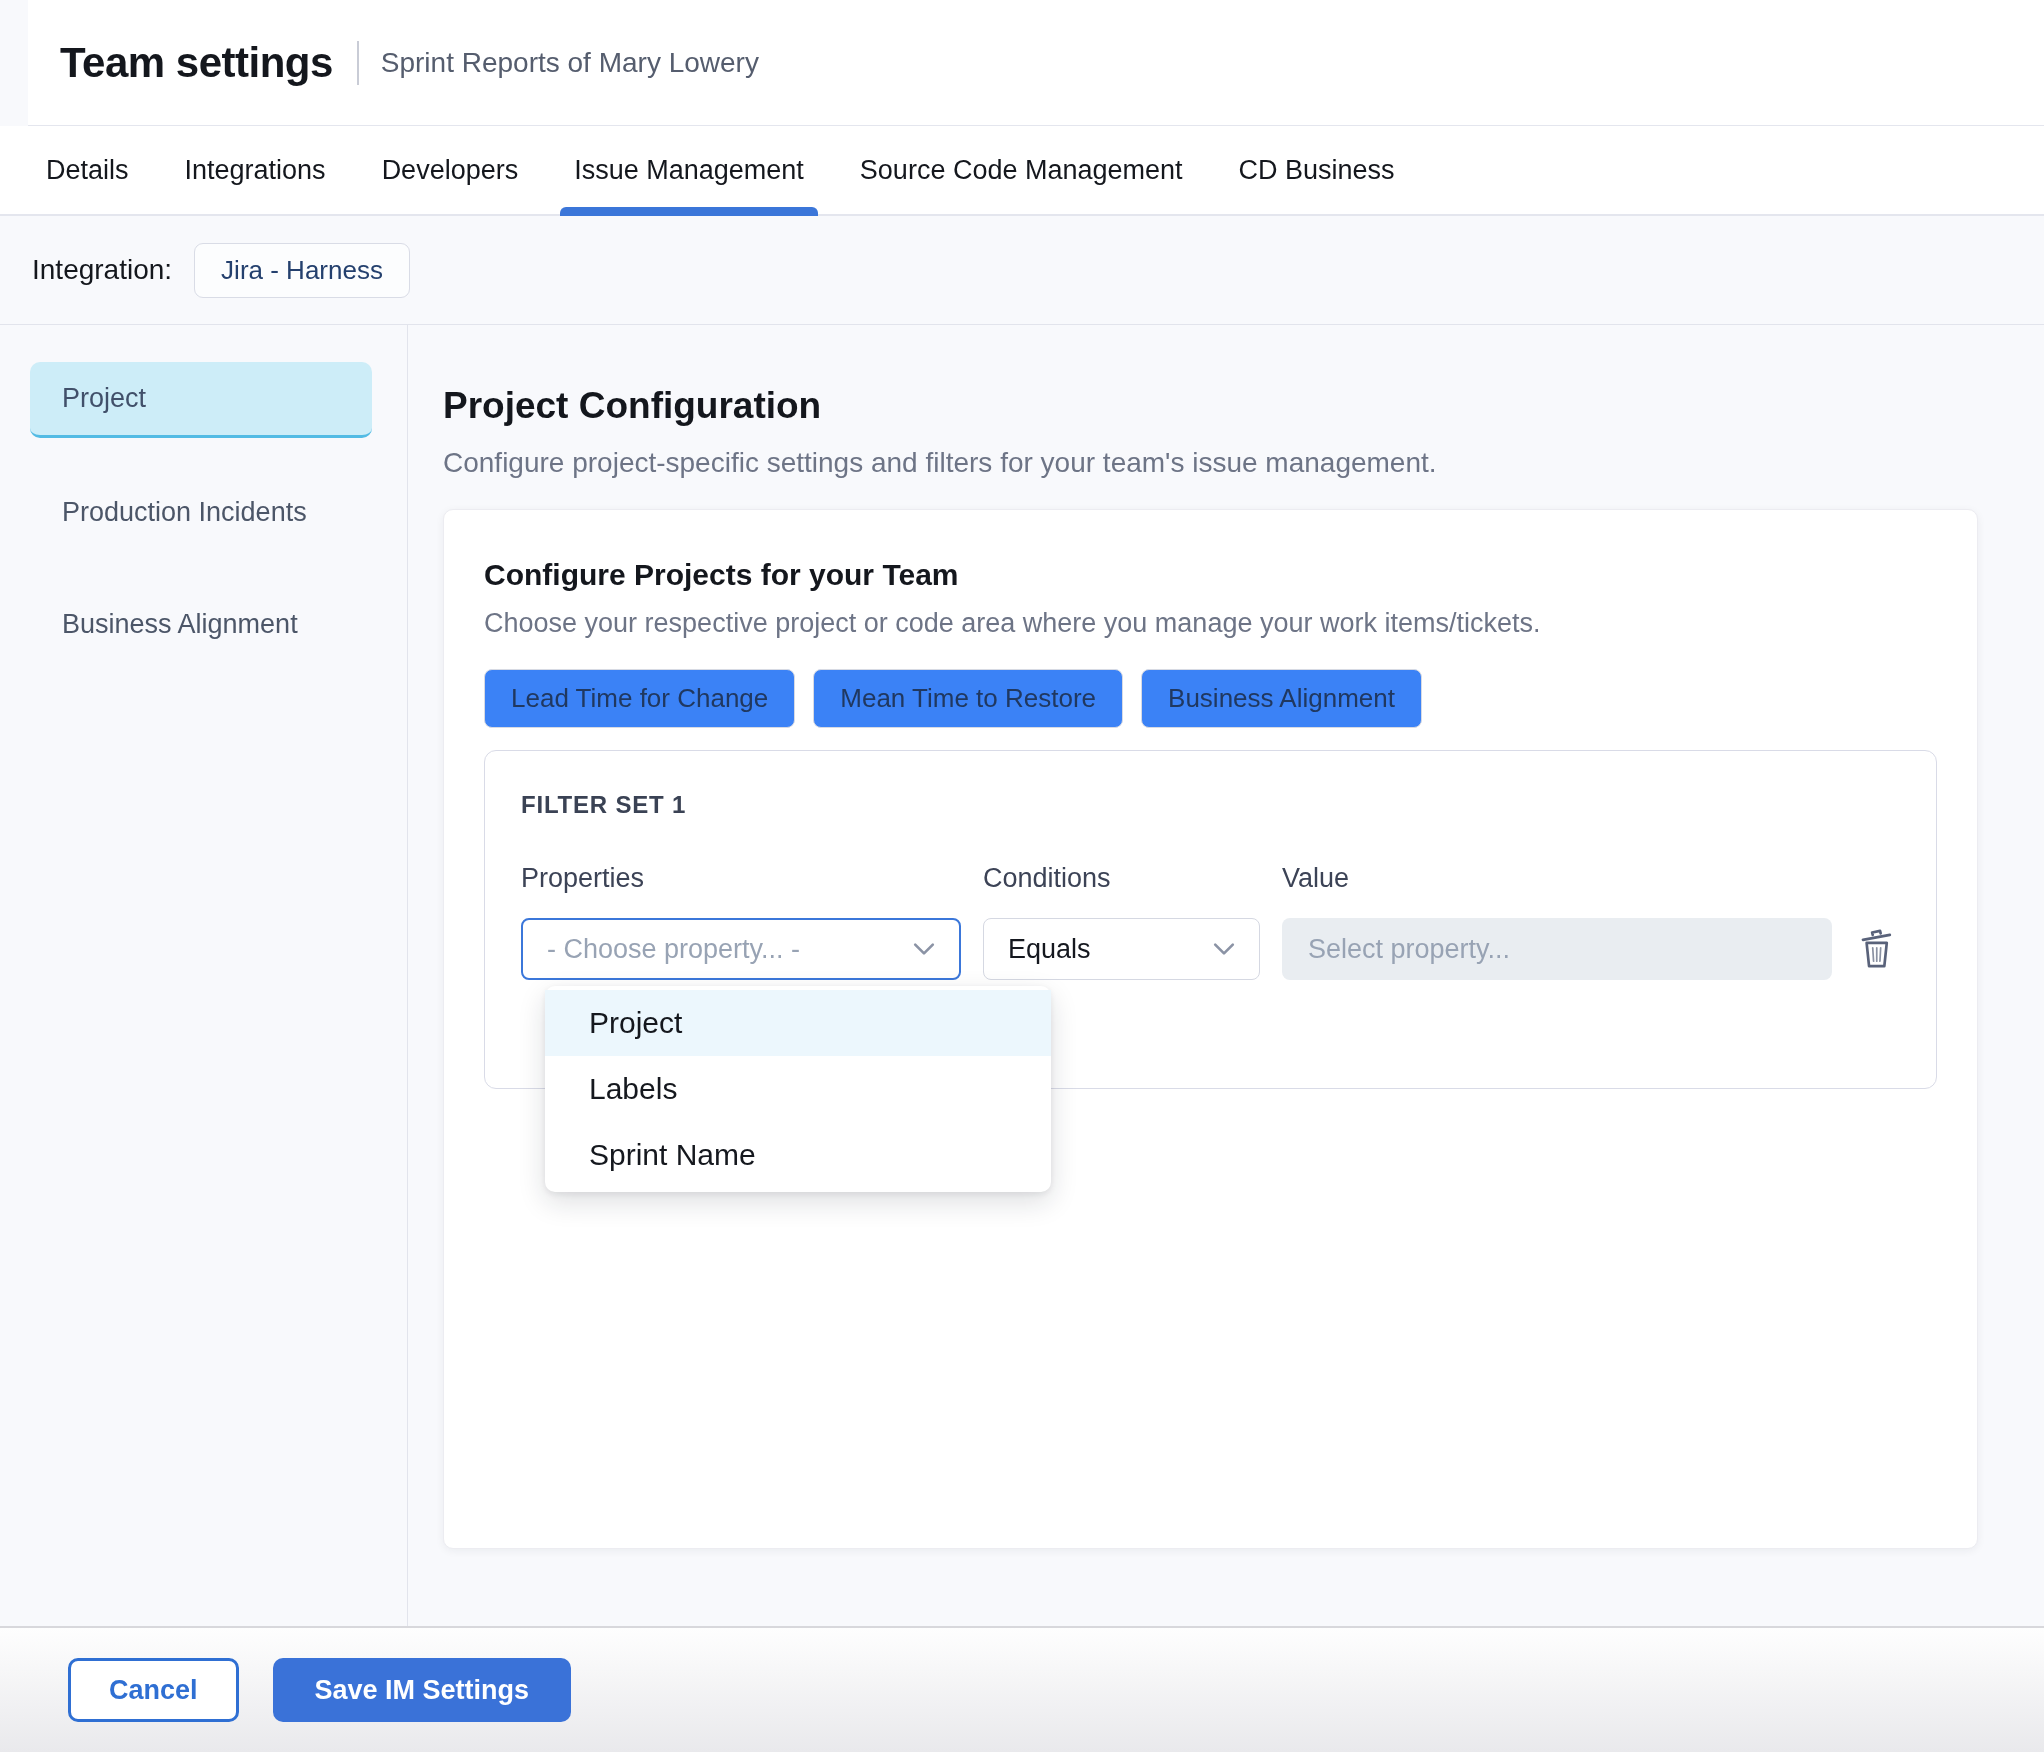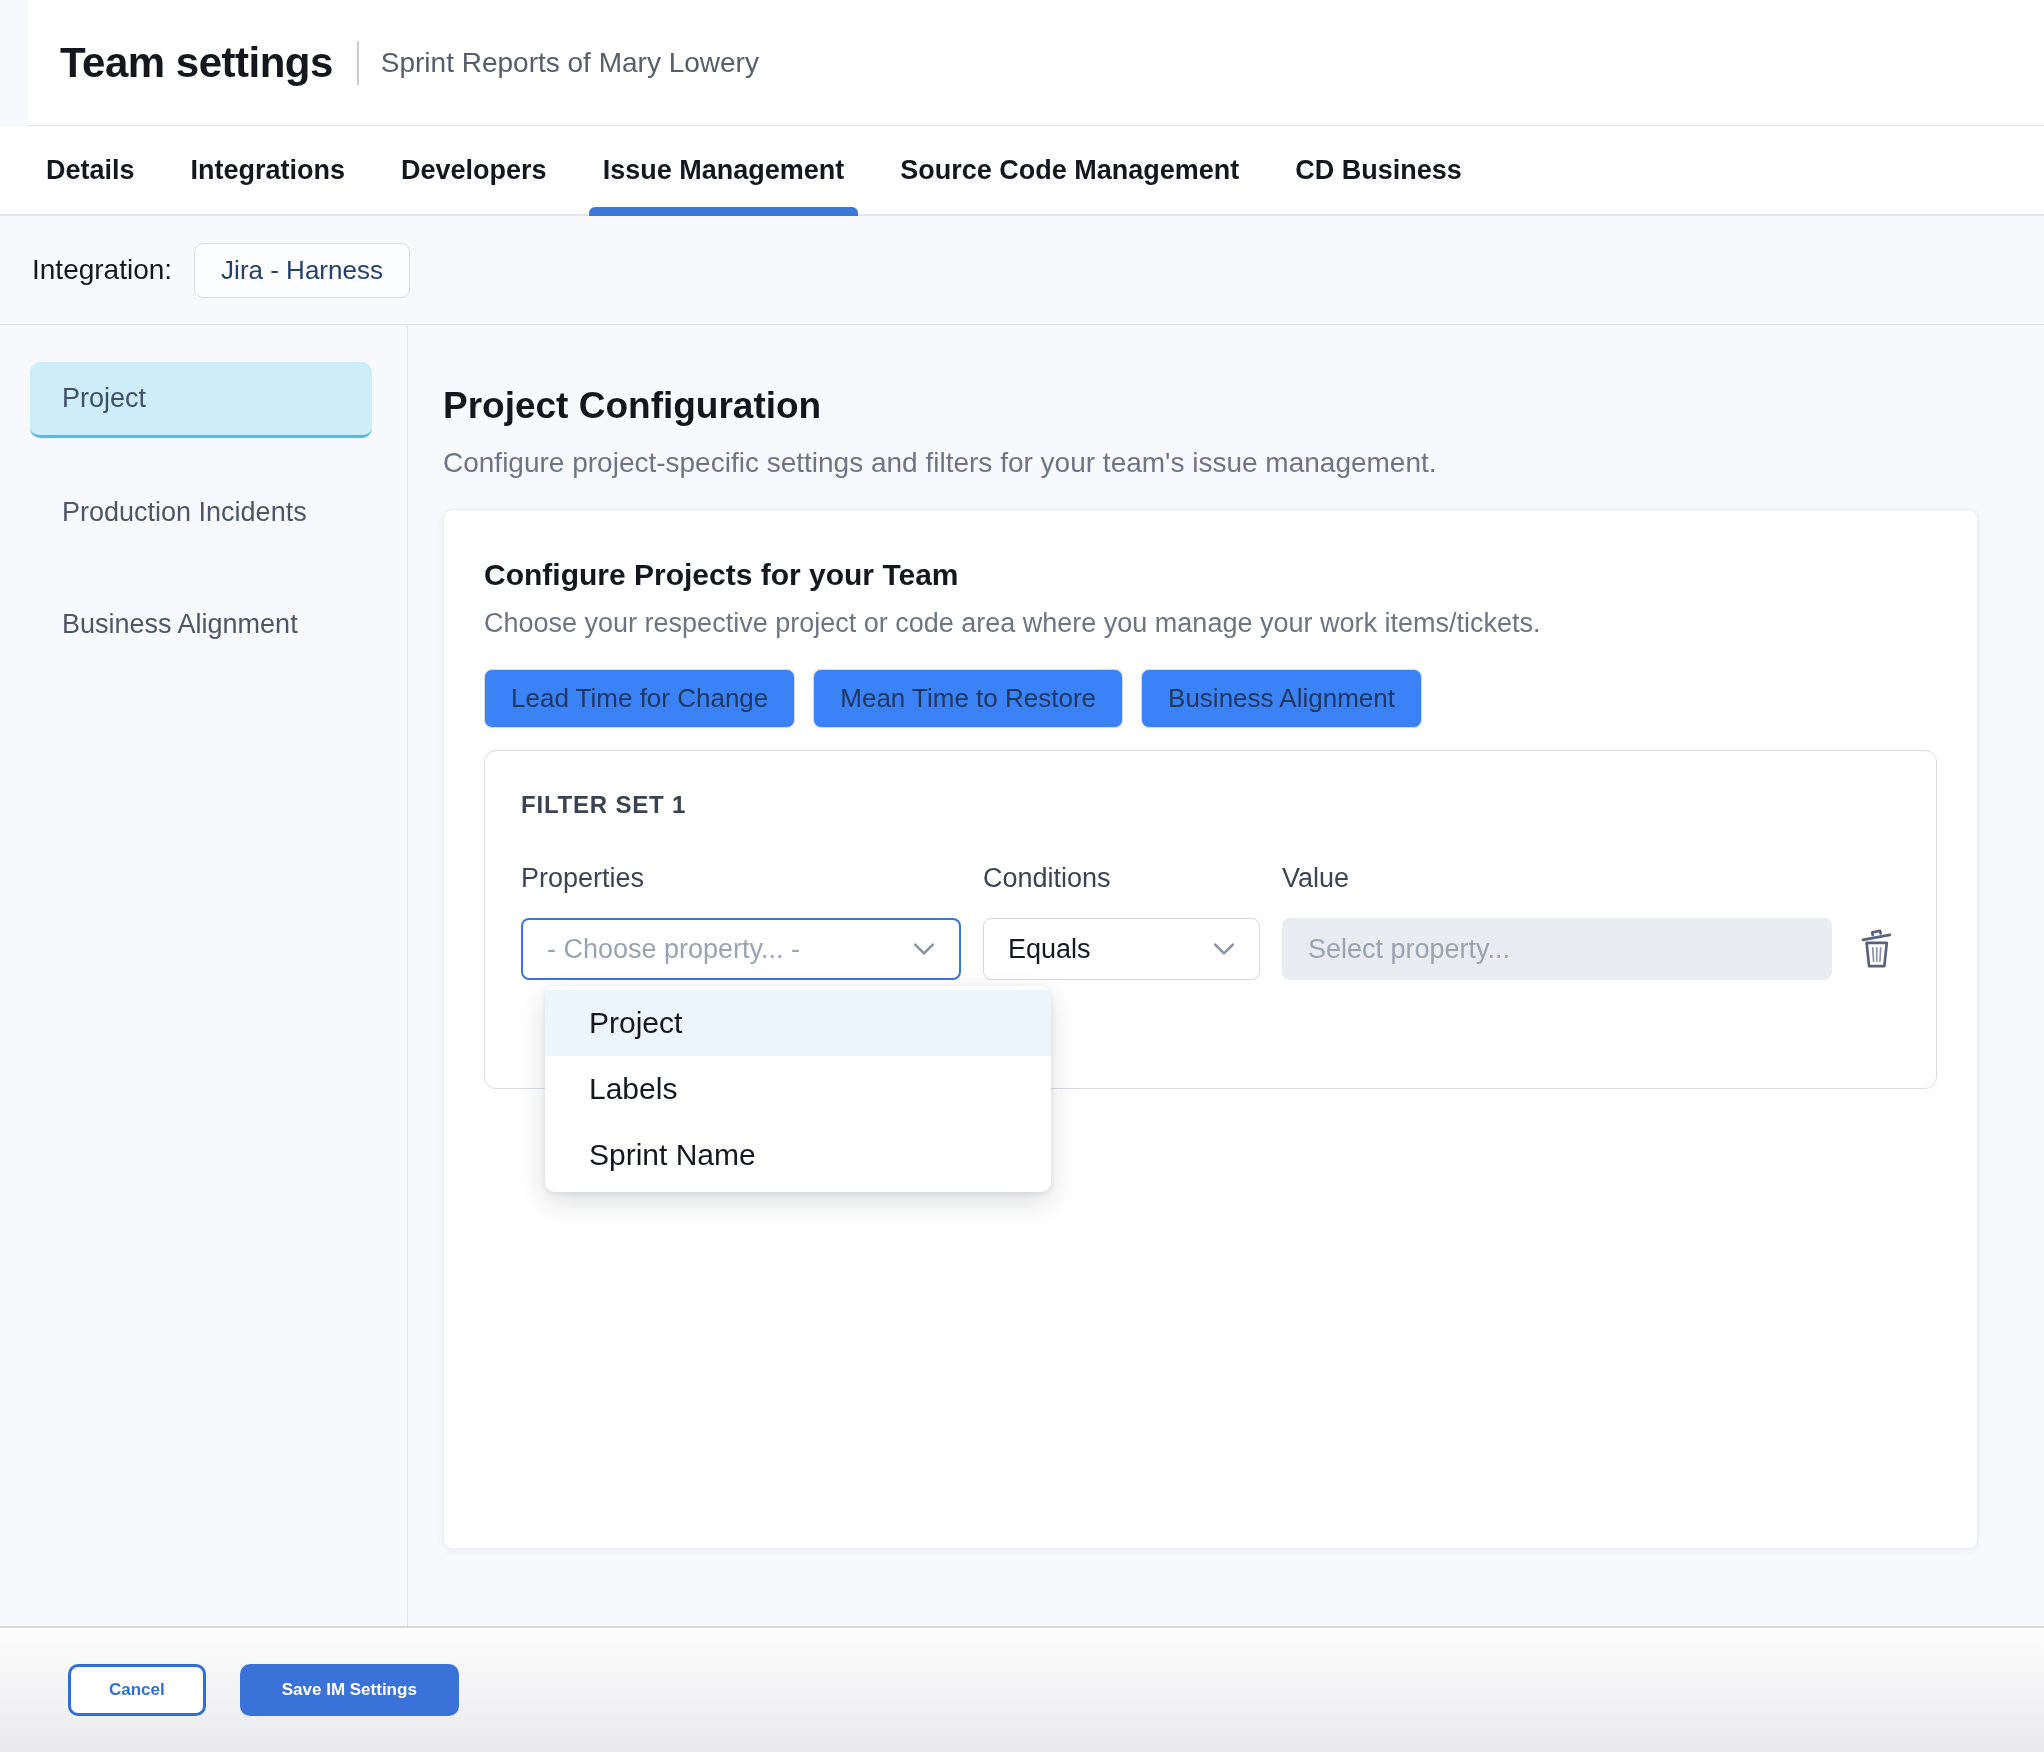--- a/index.html
+++ b/index.html
@@ -13,21 +13,21 @@
   .header { background:#fff; height:126px; border-bottom:1px solid #e4e6ee;
             display:flex; align-items:center; padding-left:32px;margin-left:28px; }
   .page-title { font-size:42px; font-weight:800; color:#14171d; letter-spacing:-0.5px; }
   .title-sep { width:2px; height:44px; background:#c9ccd6; margin:0 22px 0 24px; }
   .page-subtitle { font-size:28px; color:#555d6e; }
 
   
   .tabbar { background:#fff; height:90px; border-bottom:2px solid #e4e6ee;
             display:flex; align-items:stretch; padding-left:46px; }
   .tab { position:relative; display:flex; align-items:center; font-size:27px;
-         font-weight:700; color:#14171d; margin-right:56px; cursor:pointer; }
+         font-weight:400; color:#14171d; margin-right:56px; cursor:pointer; }
   .tab .indicator { display:none; position:absolute; left:-14px; right:-14px; bottom:-2px;
          height:9px; background:#3b76d9; border-radius:6px 6px 0 0; }
   .tab.active .indicator { display:block; }
 
   
   .integration-row { height:109px; border-bottom:1px solid #e2e4ec;
          display:flex; align-items:center; gap:22px; padding-left:32px; background:#f8f9fc; }
   .integration-label { font-size:28px; color:#14171d; }
   .integration-chip { font-size:26px; color:#24406e; border:1.5px solid #d9dce6;
          background:#fcfdfe; border-radius:9px; padding:11px 26px; cursor:pointer; }
@@ -76,21 +76,21 @@
          background:#fff; border-radius:10px; padding:4px 0;
          box-shadow:0 10px 28px rgba(20,25,40,.14), 0 2px 6px rgba(20,25,40,.08); z-index:5; }
   .opt { height:66px; display:flex; align-items:center; padding-left:44px;
          font-size:30px; color:#15181e; cursor:pointer; }
   .opt.highlight { background:#ecf7fd; }
 
   
   .footer { position:absolute; left:0; bottom:0; width:100%; height:126px;
         border-top:2px solid #d8d8dc; background:linear-gradient(#fefefe,#e9e9ec);
         display:flex; align-items:center; gap:34px; padding-left:68px; }
-  .btn { font-size:17px; font-weight:800; border-radius:10px; height:52px; cursor:pointer;
+  .btn { font-size:27px; font-weight:800; border-radius:10px; height:64px; cursor:pointer;
          font-family:"Liberation Sans","DejaVu Sans",sans-serif; }
   .btn-cancel { background:#fff; color:#2f6fd3; border:3px solid #2f6fd3; padding:0 38px; }
   .btn-save { background:#3a72d8; color:#fff; border:none; padding:0 42px; }
 </style>
 </head>
 <body>
 
 <div class="header">
   <div class="page-title">Team settings</div>
   <div class="title-sep"></div>

